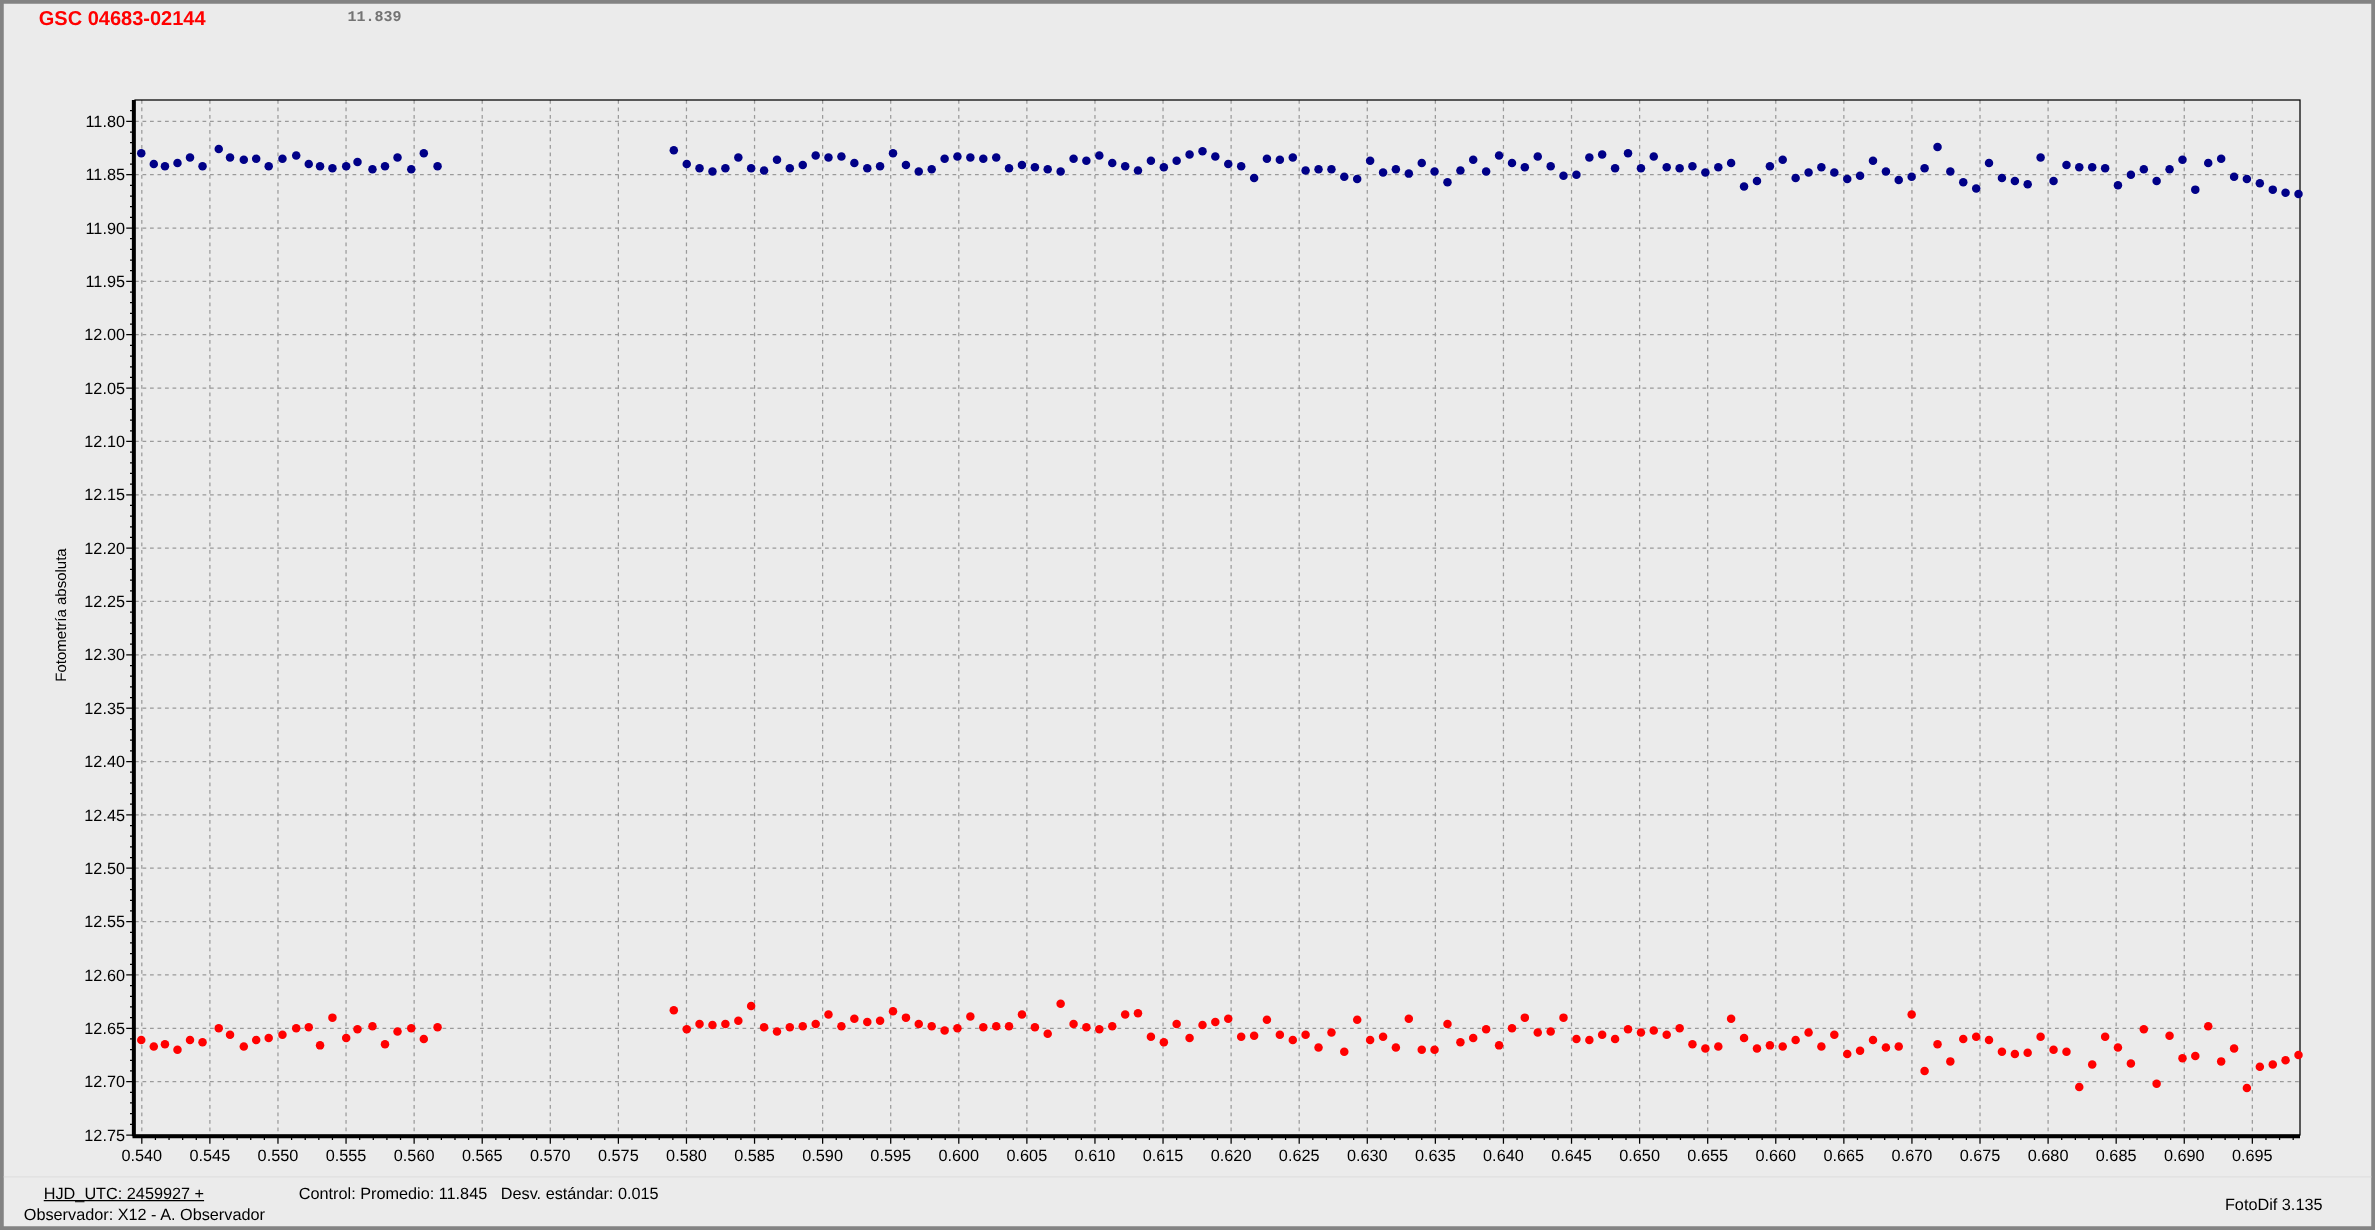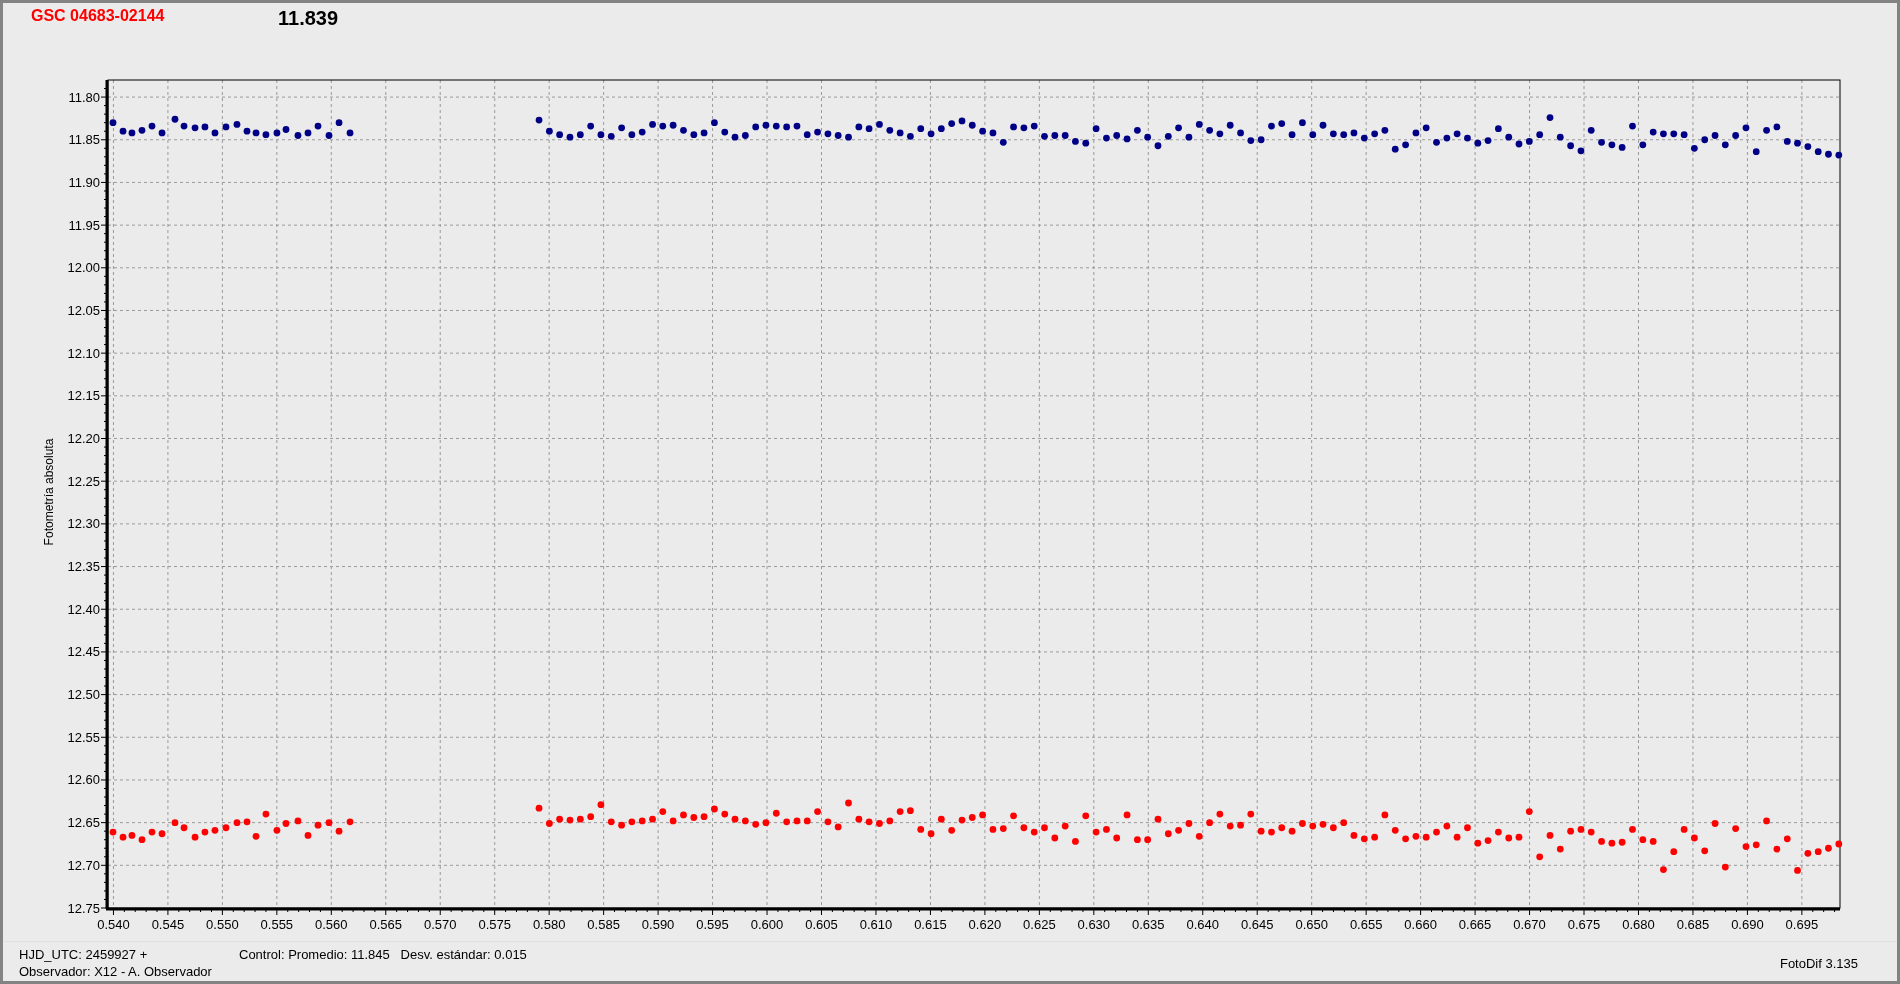--- a/index.html
+++ b/index.html
@@ -4,28 +4,28 @@
 <style>
   html,body{margin:0;padding:0;}
   body{width:1900px;height:984px;overflow:hidden;background:#d9d9d9;}
   .window{
     position:relative;box-sizing:border-box;width:1900px;height:984px;
     border:3px solid #838383;background:#ebebeb;
     font-family:"Liberation Sans",sans-serif;color:#000;
   }
   .abs{position:absolute;}
   .title-target{left:17px;top:4px;font-size:16px;font-weight:bold;color:#ff0000;white-space:pre;margin-left:11px;}
-  .title-value{left:275px;top:4px;font-size:20px;font-weight:bold;color:#000000;white-space:pre;}
+  .title-value{left:275px;top:4px;font-size:12px;font-weight:bold;color:#737373;white-space:pre;font-family:Liberation Mono, monospace;}
   .ylabel{
     left:-34px;top:482px;width:160px;text-align:center;
     font-size:12px;color:#000;transform:rotate(-90deg);transform-origin:center;
   }
   .chart-svg{left:0;top:0;}
   .statusbar{left:0;top:938px;width:1894px;height:40px;border-top:1px solid #e0e0e0;}
-  .status-line1{left:16px;top:5px;font-size:13px;white-space:pre;}
+  .status-line1{left:32px;top:5px;font-size:13px;white-space:pre;text-decoration:underline;}
   .status-line2{left:16px;top:22px;font-size:13px;white-space:pre;}
   .status-control{left:236px;top:5px;font-size:13px;white-space:pre;}
   .status-app{right:39px;top:14px;font-size:13px;white-space:pre;}
 </style>
 </head>
 <body>
 
 <div class="window">
 
   <div class="abs title-target">GSC 04683-02144</div>

